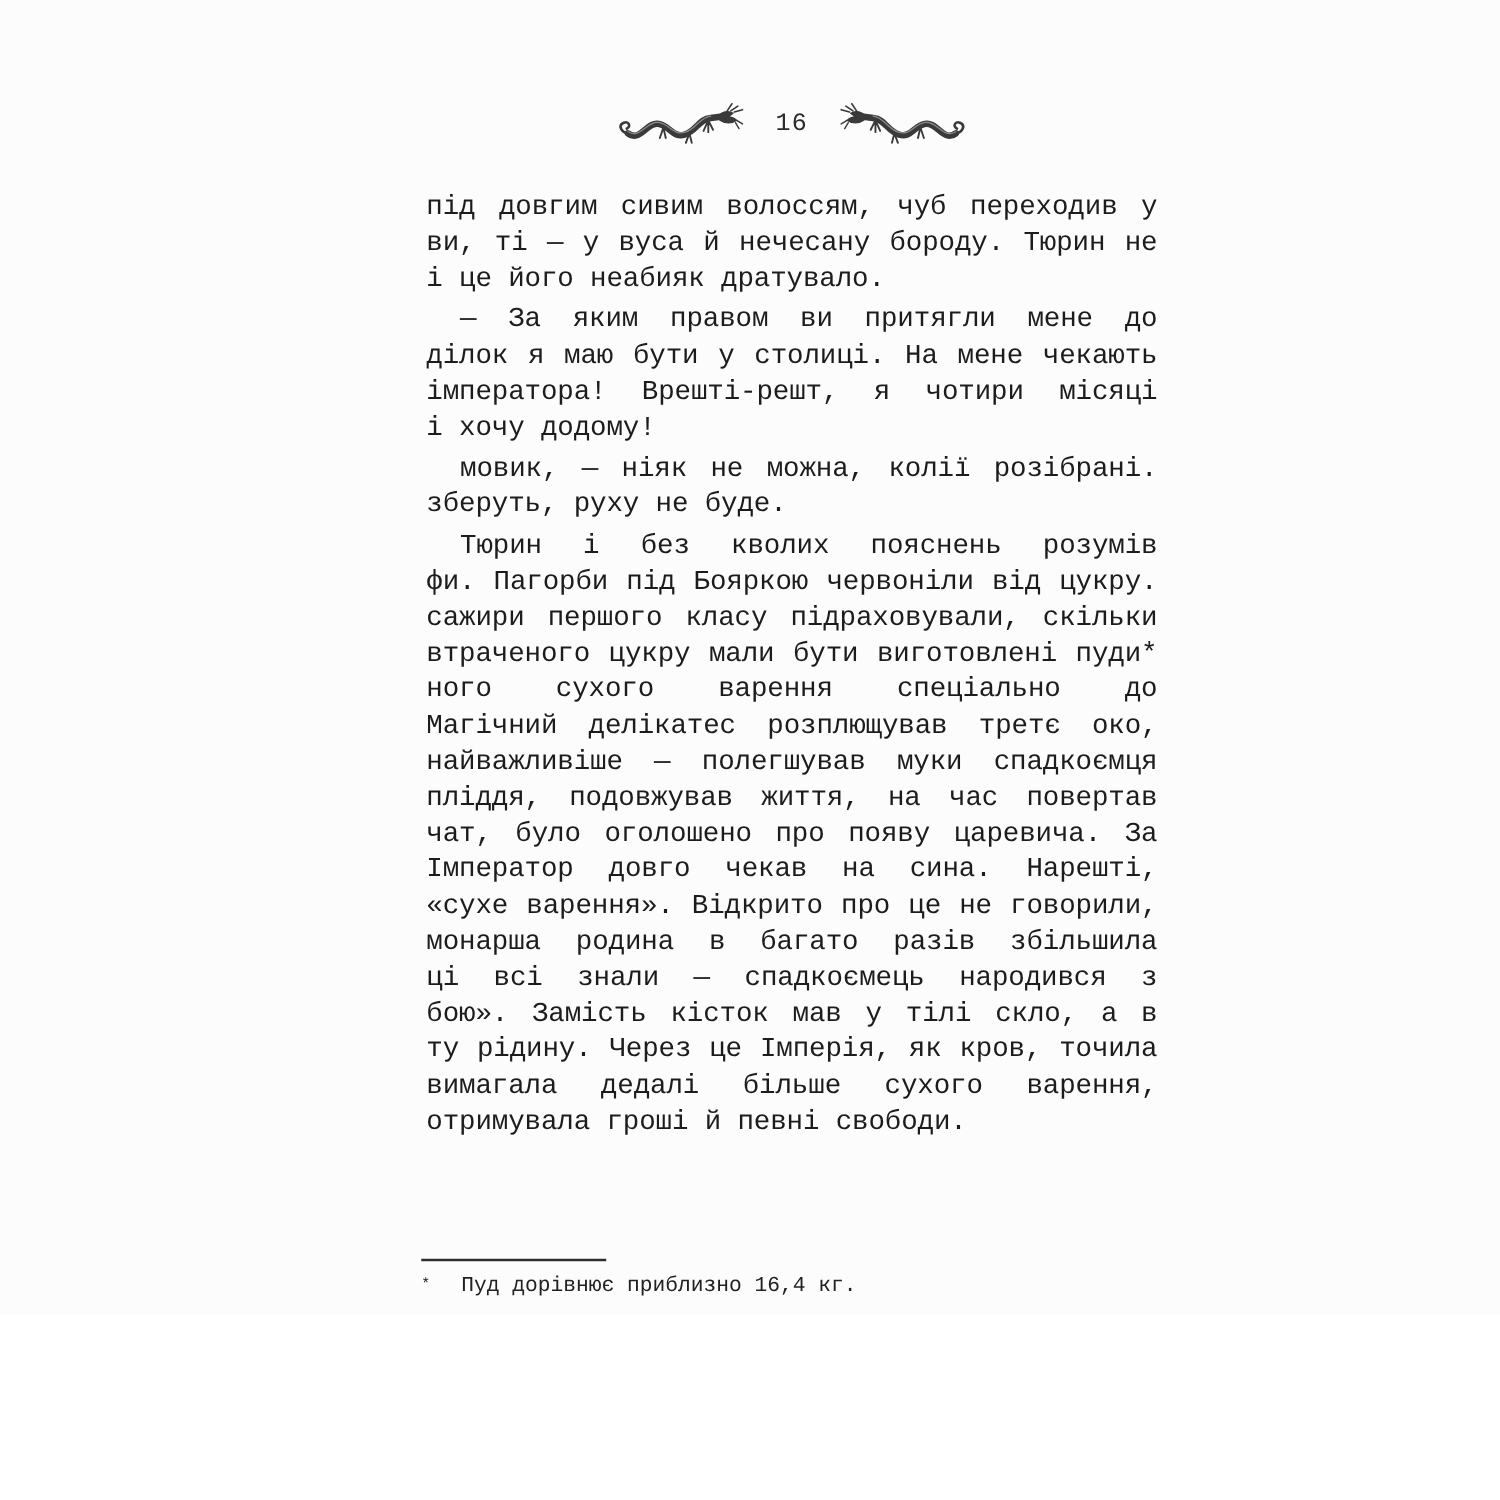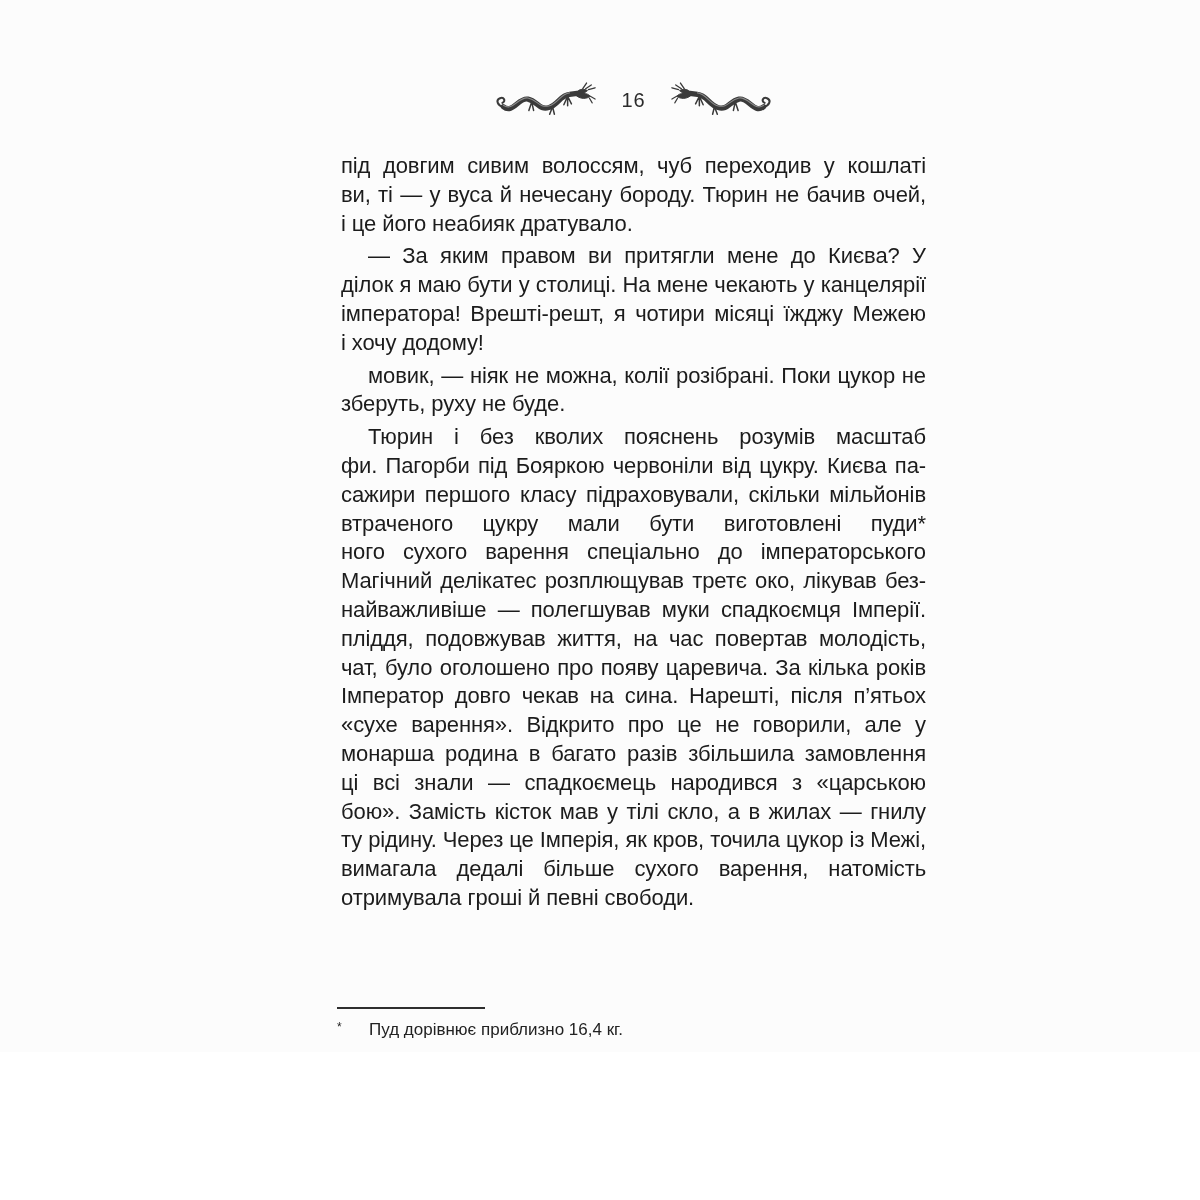--- a/index.html
+++ b/index.html
@@ -1,21 +1,21 @@
 <!DOCTYPE html>
 <html><head>
 <meta charset="utf-8">
 <style>
   html, body { margin: 0; padding: 0; background: #ffffff; }
   .page {
     position: relative;
     width: 1200px;
     height: 1052px;
     background: #fcfcfc;
-    font-family: Liberation Sans, sans-serif;
+    font-family: Liberation Mono, monospace;
     color: #1c1c1c;
     overflow: hidden;
   }
   .text-col {
     position: absolute;
     left: 337px;
     top: 0;
     width: 593px;
     height: 100%;
   }

